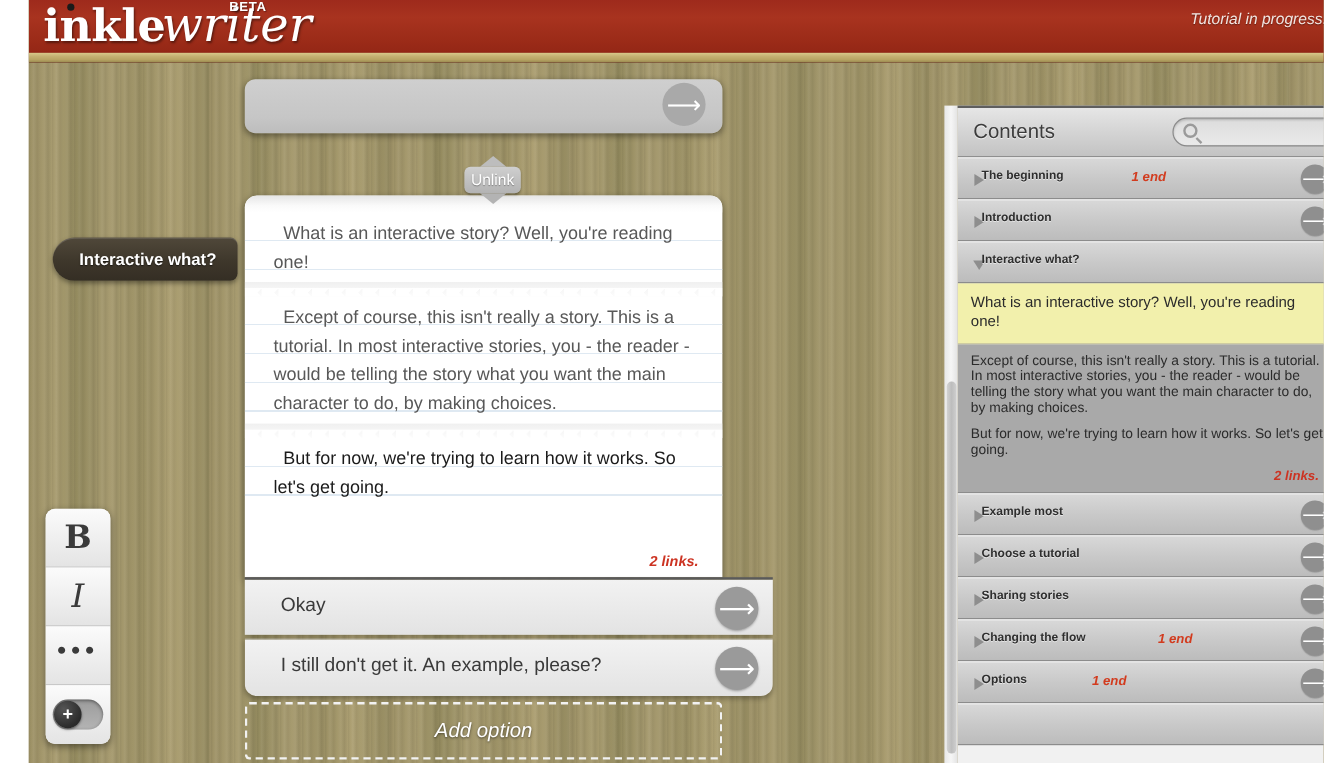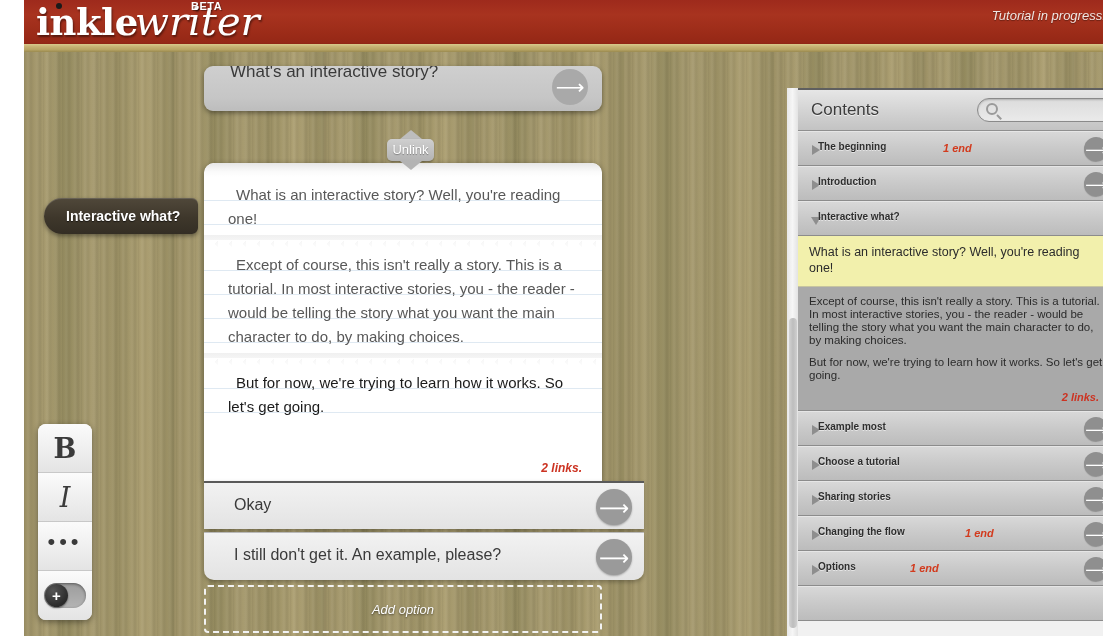--- a/index.html
+++ b/index.html
@@ -250,21 +250,21 @@
     box-shadow: 0 1px 2px rgba(0,0,0,0.3);
   }
   #opt-okay { top: 393px; }
   #opt-example { top: 444px; padding-left: 26px; }
 
   #add-option {
     position: absolute; left: 0; top: 497px; width: 398px; height: 48px;
     border: 2px dashed #f2f2f2;
     border-radius: 4px;
     display: flex; align-items: center; justify-content: center;
-    color: #fff; font-style: italic; font-size: 13px;
+    color: #fff; font-style: italic; font-size: 17px;
     text-shadow: 0 1px 2px rgba(0,0,0,0.55);
     cursor: pointer;
   }
 
   
   #story-scrollbar {
     position: absolute; left: 763px; top: 88px; width: 11px; height: 548px;
     background: linear-gradient(90deg, #e8e8e8 0%, #f6f6f6 50%, #e3e3e3 100%);
   }
   #story-scroll-thumb {
@@ -407,21 +407,20 @@
     <div class="fmt-btn">
       <div class="fmt-switch">
         <div class="knob">+</div>
       </div>
     </div>
   </div>
 
   <div id="story-col">
 
     <div id="card-top">
-      <div class="ct-text">What's an interactive story?</div>
       <div class="ct-arrow">⟶</div>
     </div>
 
     <div id="unlink-badge">
       <div class="notch-up"></div>
       <div class="pill">Unlink</div>
       <div class="notch-down"></div>
     </div>
 
     <div id="card-main" class="story-card">

